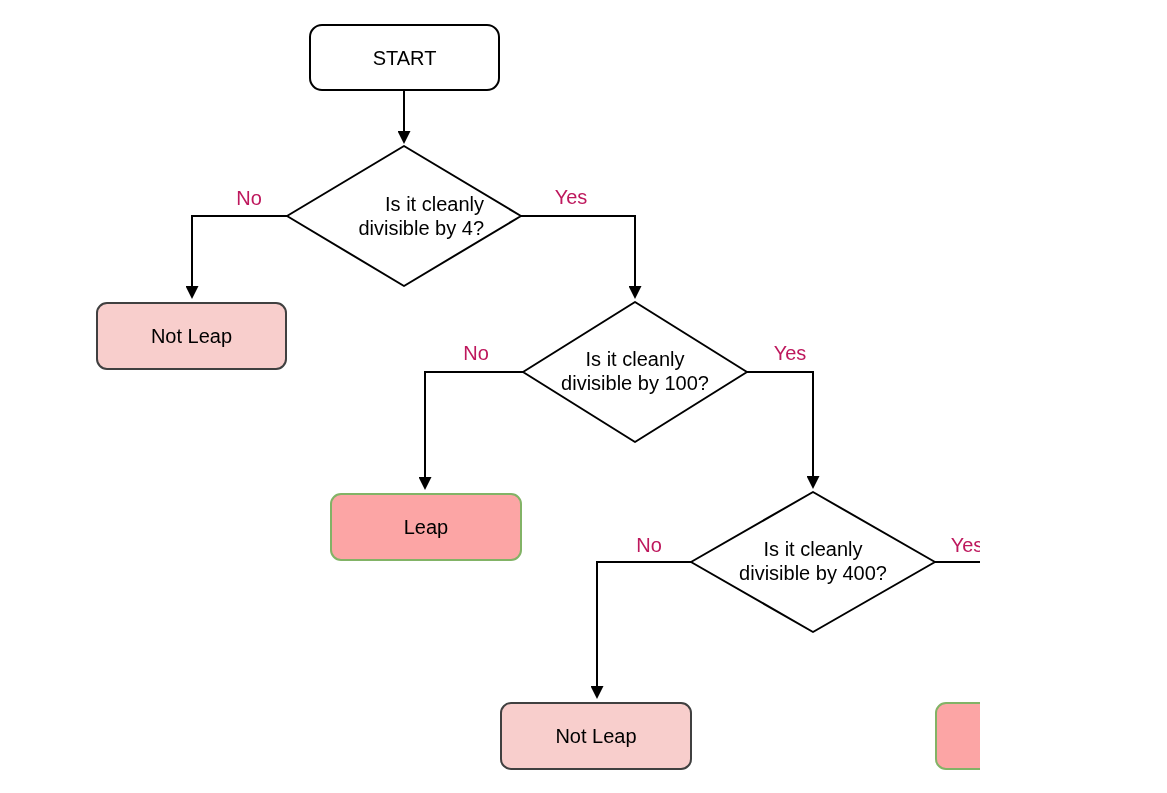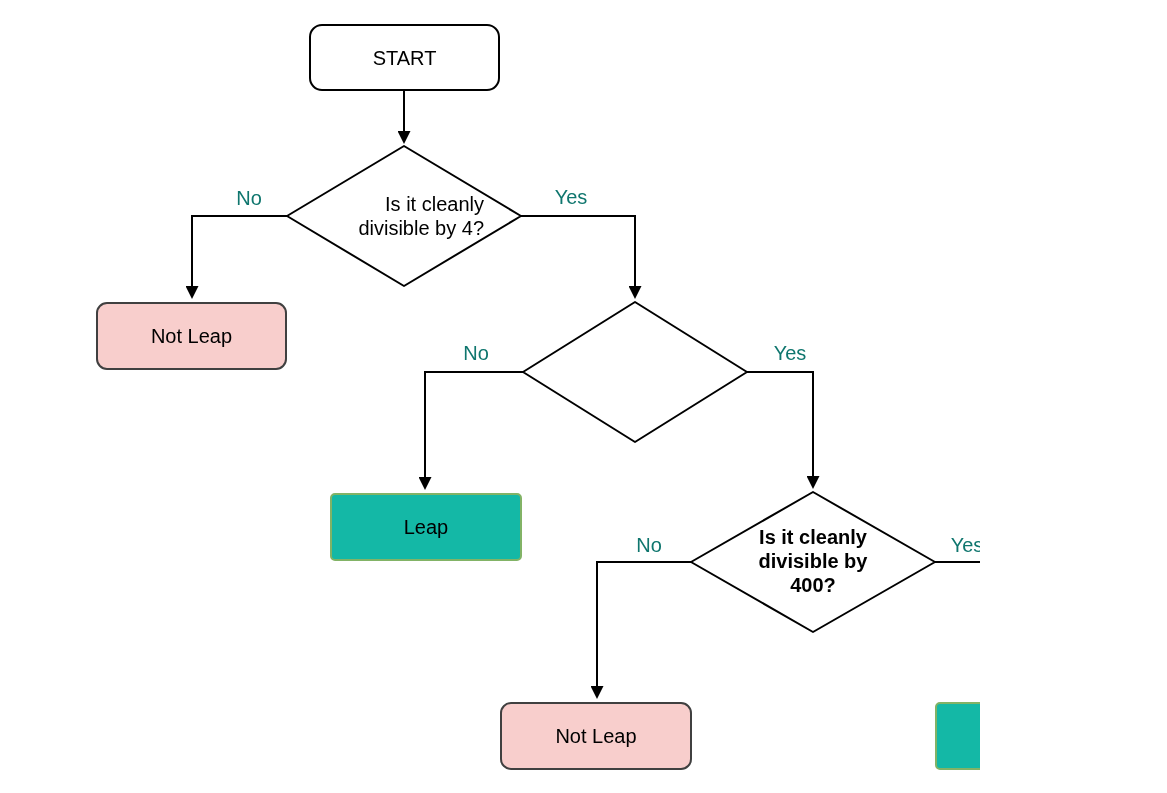--- a/index.html
+++ b/index.html
@@ -38,40 +38,40 @@
     background: #ffffff;
     border: 2px solid #000000;
     border-radius: 13px;
   }
   .outcome-negative {
     background: #f8cecc;
     border: 2px solid #404040;
     border-radius: 11px;
   }
   .outcome-positive {
-    background: #14b8a6;
+    background: #fca5a5;
     border: 2px solid #82b366;
-    border-radius: 5px;
+    border-radius: 11px;
   }
   .diamond-label {
     position: absolute;
     width: 160px;
     transform: translate(-50%, -50%);
     text-align: center;
     font-size: 20px;
     line-height: 24px;
     color: #000000;
   }
   .edge-label {
     position: absolute;
     transform: translate(-50%, -50%);
     font-size: 20px;
     line-height: 22px;
     white-space: nowrap;
-    color: #0f766e;
+    color: #be185d;
   }
 </style>
 </head>
 <body>
 
 <div class="canvas">
 
   <svg class="edge-layer" width="1167" height="793" viewBox="0 0 1167 793" xmlns="http://www.w3.org/2000/svg">
     <defs>
       <marker id="arrowhead" viewBox="0 0 10 10" refX="8.5" refY="5" markerWidth="6.5" markerHeight="6.5" orient="auto-start-reverse">
@@ -90,21 +90,22 @@
     <polygon points="404,146 521,216 404,286 287,216" fill="#ffffff" stroke="#000000" stroke-width="2" stroke-linejoin="round"></polygon>
     <polygon points="635,302 747,372 635,442 523,372" fill="#ffffff" stroke="#000000" stroke-width="2" stroke-linejoin="round"></polygon>
     <polygon points="813,492 935,562 813,632 691,562" fill="#ffffff" stroke="#000000" stroke-width="2" stroke-linejoin="round"></polygon>
   </svg>
 
   <div class="node terminal" style="left:309px; top:24px; width:191px; height:67px;">
     <span>START</span>
   </div>
 
   <div class="diamond-label" style="left:404px; top:216px;text-align:right;">Is it cleanly divisible by 4?</div>
-  <div class="diamond-label" style="left:813px; top:561px;font-weight:bold;">Is it cleanly divisible by 400?</div>
+  <div class="diamond-label" style="left:635px; top:371px;">Is it cleanly divisible by 100?</div>
+  <div class="diamond-label" style="left:813px; top:561px;">Is it cleanly divisible by 400?</div>
 
   <div class="node outcome-negative" style="left:96px; top:302px; width:191px; height:68px;">
     <span>Not Leap</span>
   </div>
   <div class="node outcome-positive" style="left:330px; top:493px; width:192px; height:68px;">
     <span>Leap</span>
   </div>
   <div class="node outcome-negative" style="left:500px; top:702px; width:192px; height:68px;">
     <span>Not Leap</span>
   </div>

